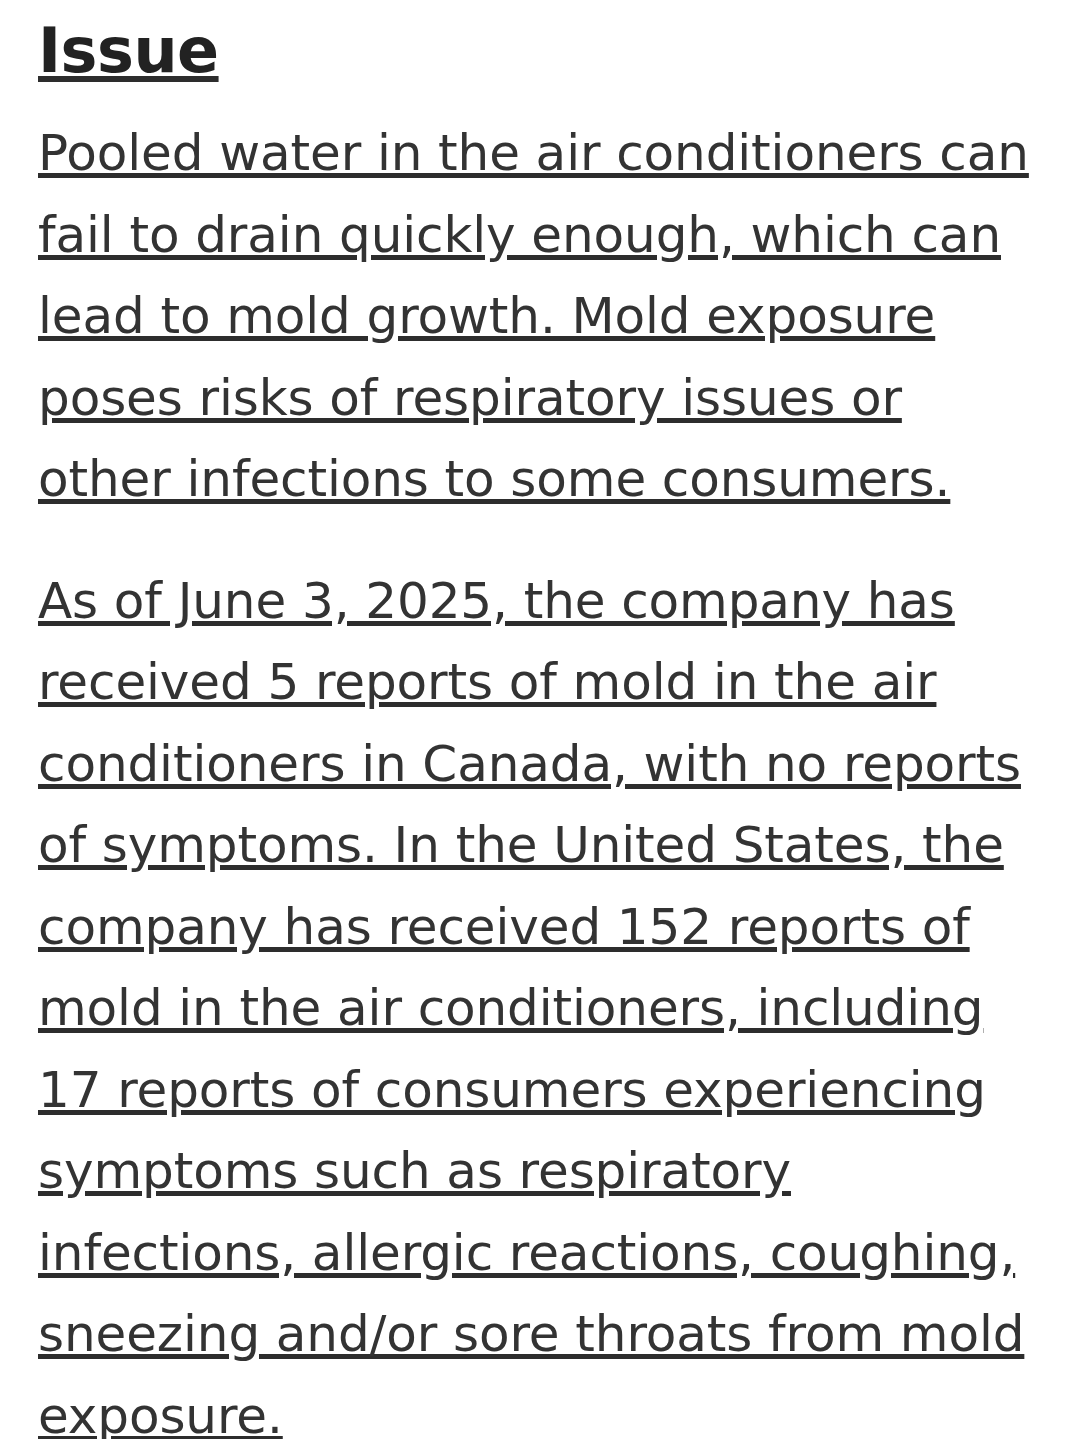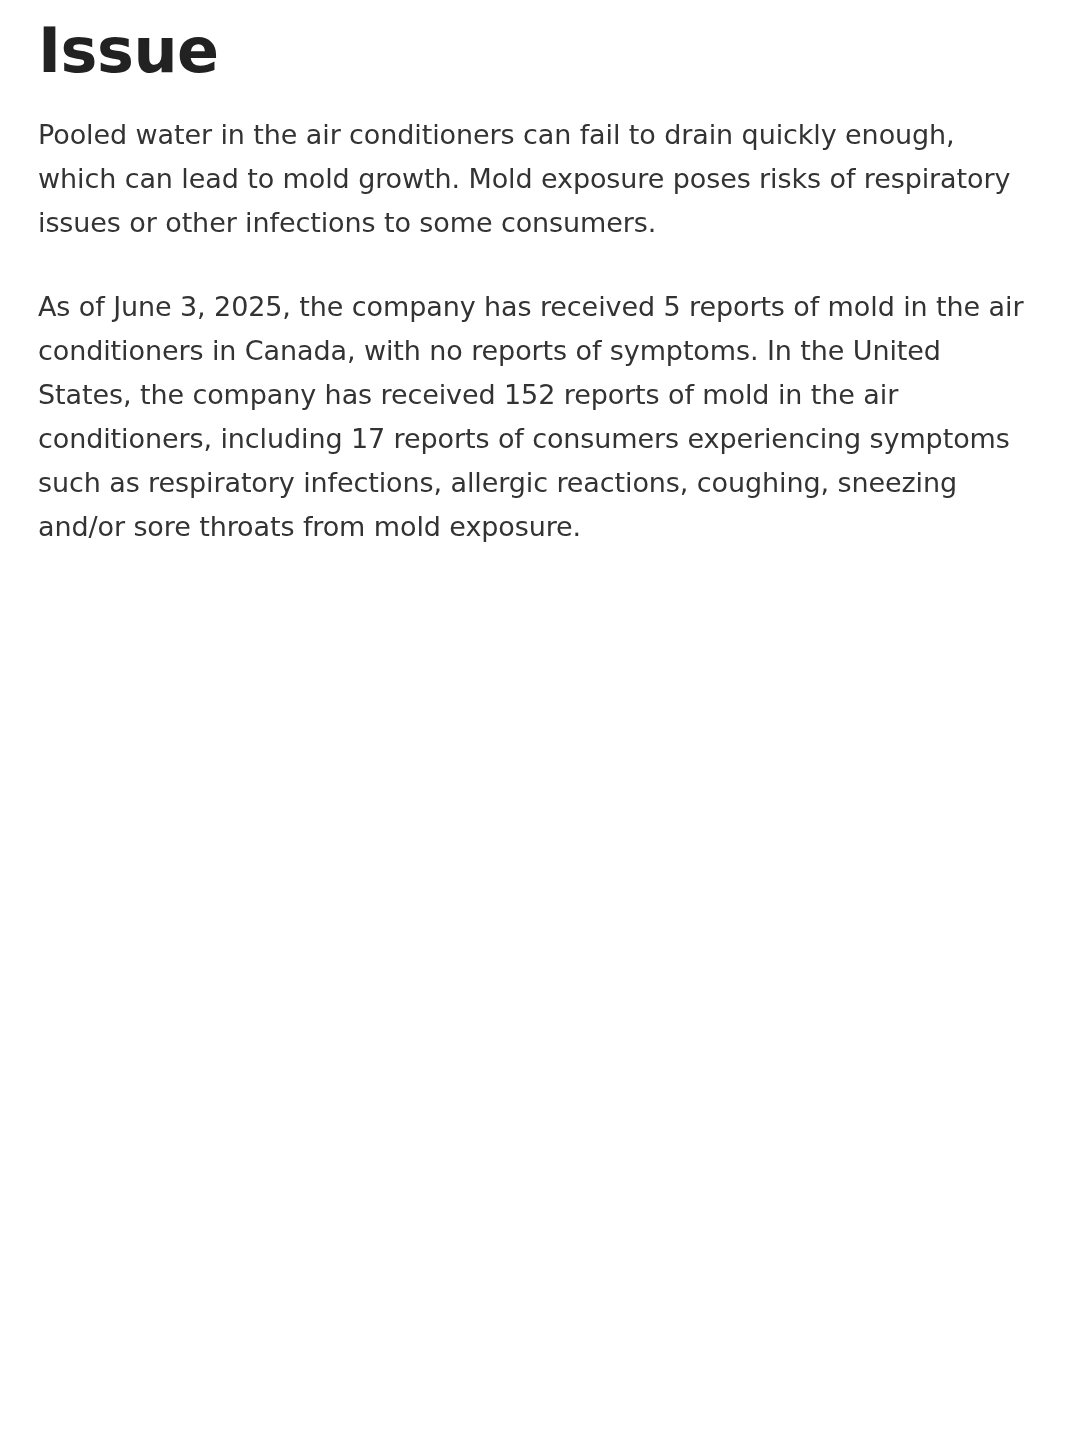--- a/index.html
+++ b/index.html
@@ -13,33 +13,34 @@
     font-family: "DejaVu Sans", sans-serif;
     color: #2d2d2d;
     overflow: hidden;
   }
   .page {
     box-sizing: border-box;
     width: 1080px;
     height: 1010px;
     padding: 14px 44px 15px 38px;
     background: #ffffff;
+    text-decoration: underline;
   }
   .section-heading {
     font-family: "DejaVu Sans", sans-serif;
     font-size: 62px;
     line-height: 1.18;
     font-weight: 700;
     color: #222222;
     letter-spacing: -0.5px;
     margin: 0 0 26px 0;
   }
   .body-paragraph {
     font-family: "DejaVu Sans", sans-serif;
-    font-size: 27px;
+    font-size: 50px;
     line-height: 1.63;
     font-weight: 400;
     color: #333333;
     margin: 0 0 40px 0;
     letter-spacing: -0.1px;
   }
   .body-paragraph:last-child {
     margin-bottom: 0;
   }
 </style>

